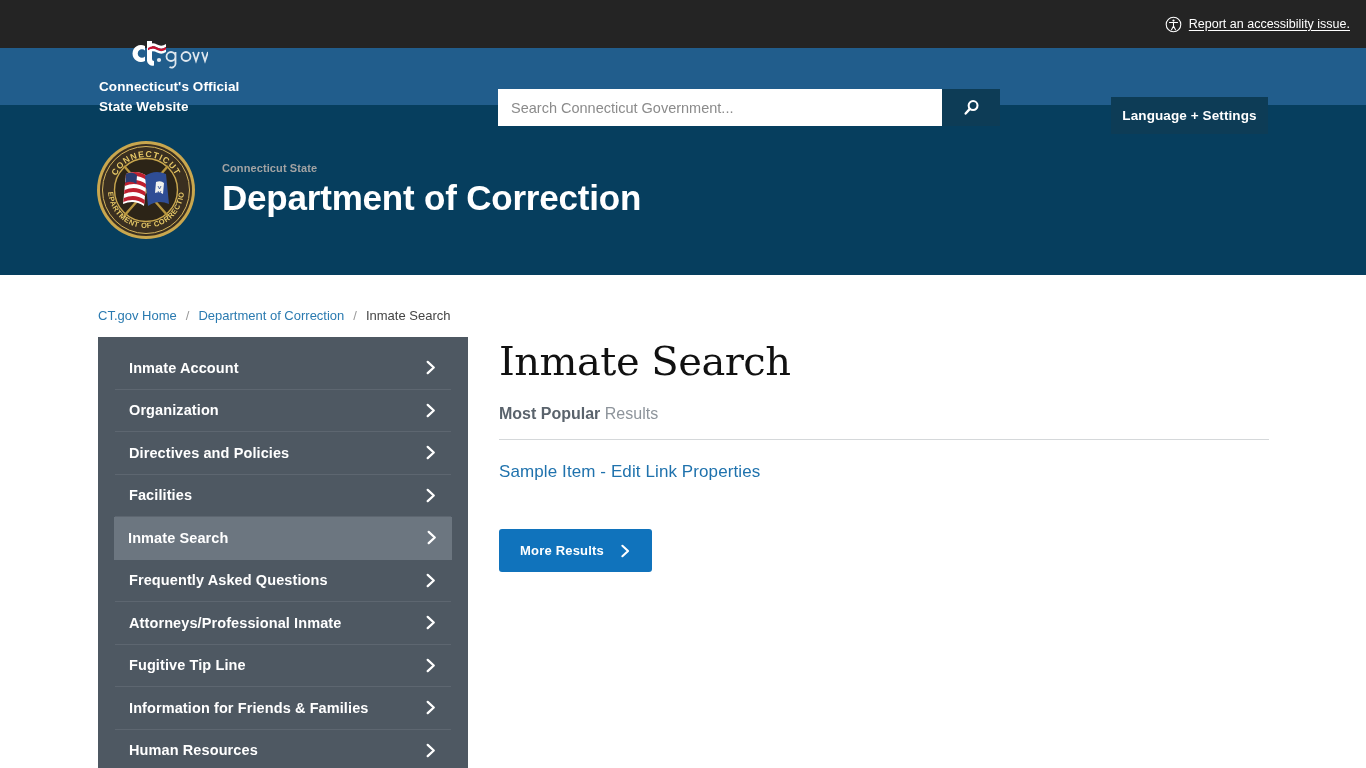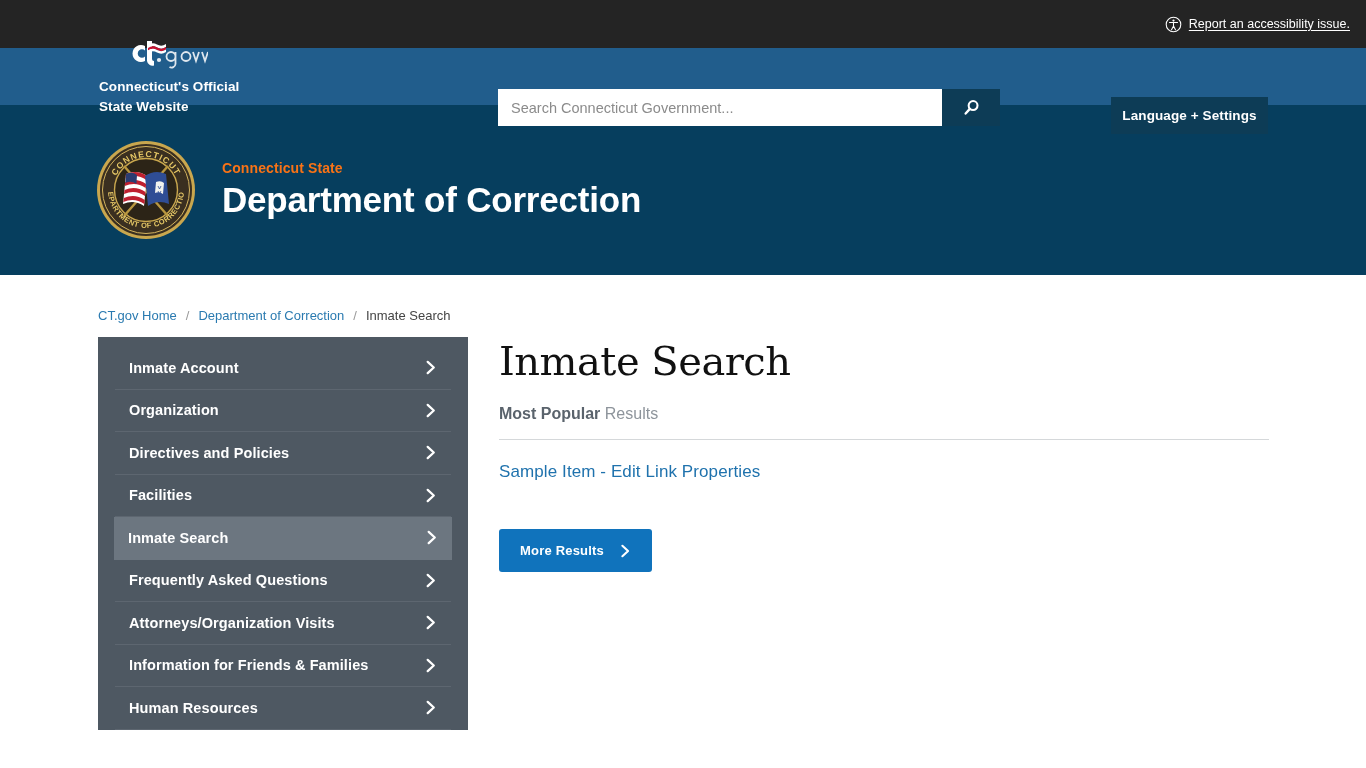--- a/index.html
+++ b/index.html
@@ -108,22 +108,22 @@
   
   .agency {
     height: 170px;
     background: #063e5e;
     display: flex;
     align-items: center;
   }
   .seal { margin-left: 96px; width: 100px; height: 100px; display: block; }
   .agency-text { margin-left: 26px; }
   .agency-sub {
-    color: #f97316;
-    font-size: 14px;
+    color: #a3a3a3;
+    font-size: 11px;
     font-weight: bold;
     letter-spacing: .1px;
     margin-bottom: 4px;
   }
   .agency-title {
     color: #ffffff;
     font-size: 35px;
     font-weight: bold;
     letter-spacing: -.2px;
     line-height: 1.12;
@@ -371,21 +371,27 @@
             <path d="M3 2 L9.5 8 L3 14" fill="none" stroke="#ffffff" stroke-width="2.4" stroke-linecap="round" stroke-linejoin="round"></path>
           </svg>
       </div>
       <div class="nav-item">
         <span class="nav-label">Frequently Asked Questions</span>
         <svg class="chev" viewBox="0 0 12 16">
             <path d="M3 2 L9.5 8 L3 14" fill="none" stroke="#ffffff" stroke-width="2.4" stroke-linecap="round" stroke-linejoin="round"></path>
           </svg>
       </div>
       <div class="nav-item">
-        <span class="nav-label">Attorneys/Organization Visits</span>
+        <span class="nav-label">Attorneys/Professional Inmate</span>
+        <svg class="chev" viewBox="0 0 12 16">
+            <path d="M3 2 L9.5 8 L3 14" fill="none" stroke="#ffffff" stroke-width="2.4" stroke-linecap="round" stroke-linejoin="round"></path>
+          </svg>
+      </div>
+      <div class="nav-item">
+        <span class="nav-label">Fugitive Tip Line</span>
         <svg class="chev" viewBox="0 0 12 16">
             <path d="M3 2 L9.5 8 L3 14" fill="none" stroke="#ffffff" stroke-width="2.4" stroke-linecap="round" stroke-linejoin="round"></path>
           </svg>
       </div>
       <div class="nav-item">
         <span class="nav-label">Information for Friends &amp; Families</span>
         <svg class="chev" viewBox="0 0 12 16">
             <path d="M3 2 L9.5 8 L3 14" fill="none" stroke="#ffffff" stroke-width="2.4" stroke-linecap="round" stroke-linejoin="round"></path>
           </svg>
       </div>

